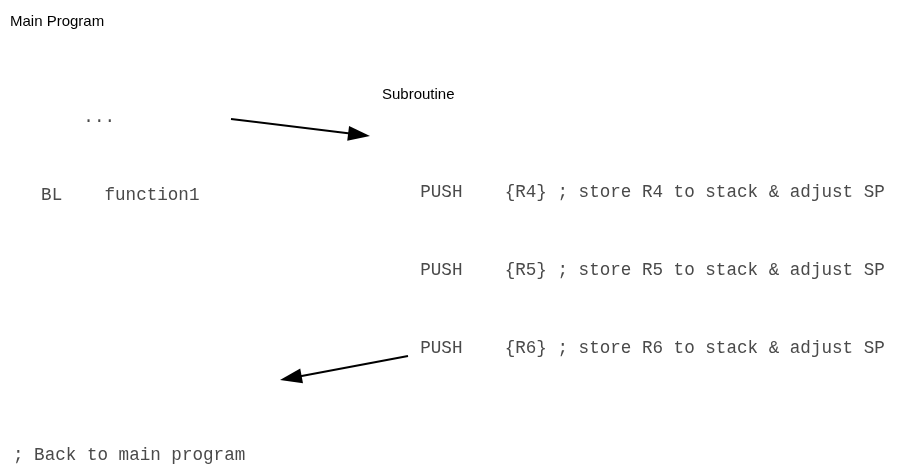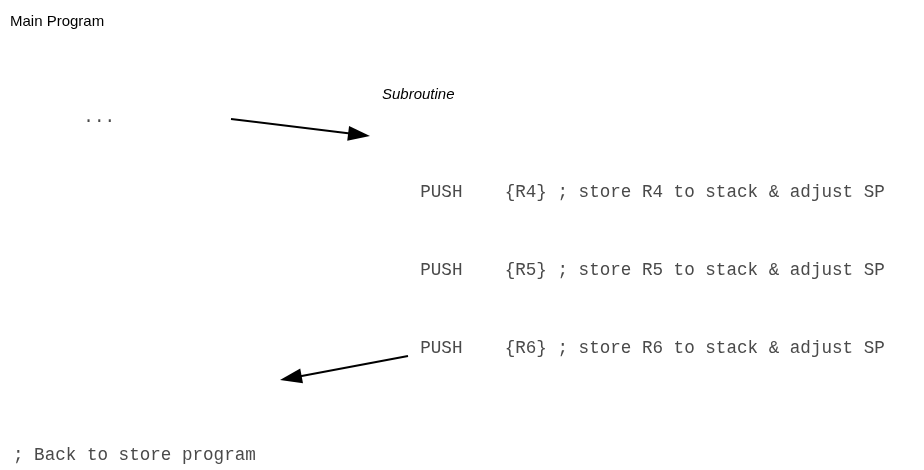--- a/index.html
+++ b/index.html
@@ -53,38 +53,39 @@
 </style>
 </head>
 <body>
 
 <div class="canvas">
 
   <div class="label" style="left:10px; top:12px;">Main Program</div>
 
   <div class="code-block" style="left:20px; top:52px;">
     <span class="code-line">      ...</span>
+    <span class="code-line">  BL    function1</span>
   </div>
 
-  <div class="label" style="left:382px; top:85px;font-style:italic;">Subroutine</div>
+  <div class="label" style="left:382px; top:85px;">Subroutine</div>
 
   <div class="code-block" style="left:378px; top:127px;">
     <span class="code-line">    PUSH    {R4} ; store R4 to stack &amp; adjust SP</span>
     <span class="code-line">    PUSH    {R5} ; store R5 to stack &amp; adjust SP</span>
     <span class="code-line">    PUSH    {R6} ; store R6 to stack &amp; adjust SP</span>
     
     
     
     
     
     
   </div>
 
   <div class="code-block" style="left:13px; top:390px;">
-    <span class="code-line">; Back to store program</span>
+    <span class="code-line">; Back to main program</span>
     
     
   </div>
 
   <svg class="arrows" viewBox="0 0 924 470">
     <g id="arrow-group">
         <line x1="231" y1="119" x2="352.13312872268386" y2="133.81484308119155" stroke="#000000" stroke-width="2.1"></line>
         <polygon points="370,136 347.25223083377676,140.7737823536714 349.0731949327838,125.88472295590798" fill="#000000"></polygon>
         <line x1="408" y1="356" x2="297.6916993648178" y2="376.6828063690967" stroke="#000000" stroke-width="2.1"></line>
         <polygon points="280,380 300.24102409967867,368.5741108268885 303.00535212543144,383.3171936309034" fill="#000000"></polygon>

